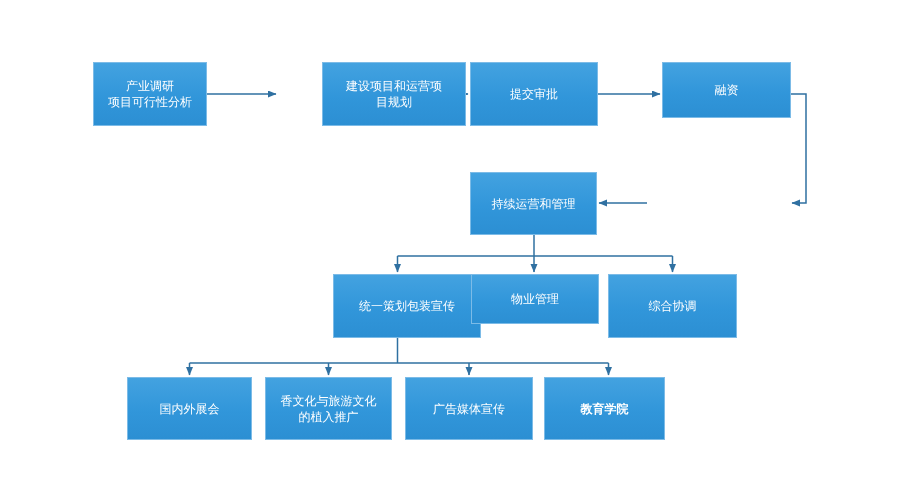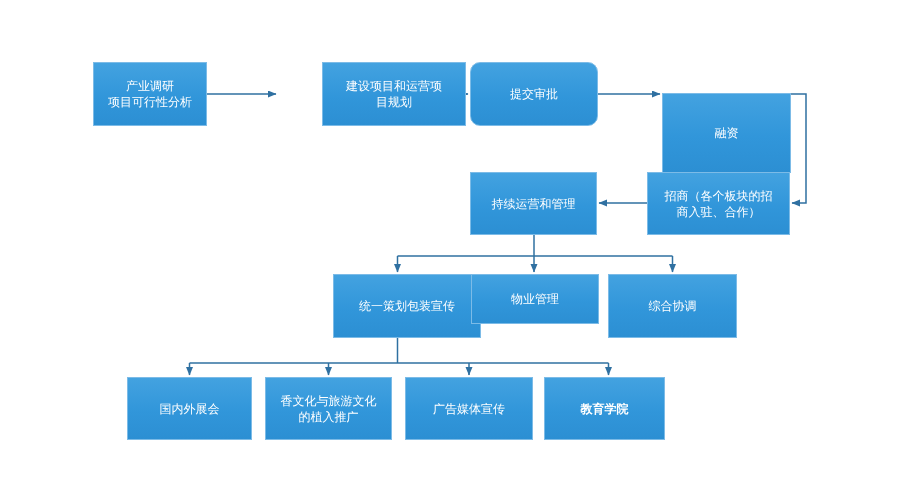--- a/index.html
+++ b/index.html
@@ -64,28 +64,26 @@
     <path class="line" d="M469 363 V375" marker-end="url(#arrow)"></path>
     <path class="line" d="M608.5 363 V375" marker-end="url(#arrow)"></path>
   </svg>
 
   <div class="node" style="left:93px;top:62px;width:114px;height:64px;">产业调研
 项目可行性分析</div>
 
   <div class="node" style="left:278px;top:62px;width:144px;height:64px;margin-left:44px;">建设项目和运营项
 目规划</div>
 
-  <div class="node" style="left:470px;top:62px;width:128px;height:64px;border-radius:10px;">提交审批</div>
+  <div class="node" style="left:470px;top:62px;width:128px;height:64px;">提交审批</div>
 
-  <div class="node" style="left:662px;top:62px;width:129px;height:80px;margin-top:31px;">融资</div>
+  <div class="node" style="left:662px;top:62px;width:129px;height:56px;">融资</div>
 
   <div class="node" style="left:470px;top:172px;width:127px;height:63px;">持续运营和管理</div>
 
-  <div class="node" style="left:647px;top:172px;width:143px;height:63px;">招商（各个板块的招
-商入驻、合作）</div>
 
   <div class="node" style="left:333px;top:274px;width:148px;height:64px;">统一策划包装宣传</div>
 
   <div class="node" style="left:471px;top:274px;width:128px;height:50px;">物业管理</div>
 
   <div class="node" style="left:608px;top:274px;width:129px;height:64px;">综合协调</div>
 
   <div class="node" style="left:265px;top:377px;width:127px;height:63px;">香文化与旅游文化
 的植入推广</div>
 

